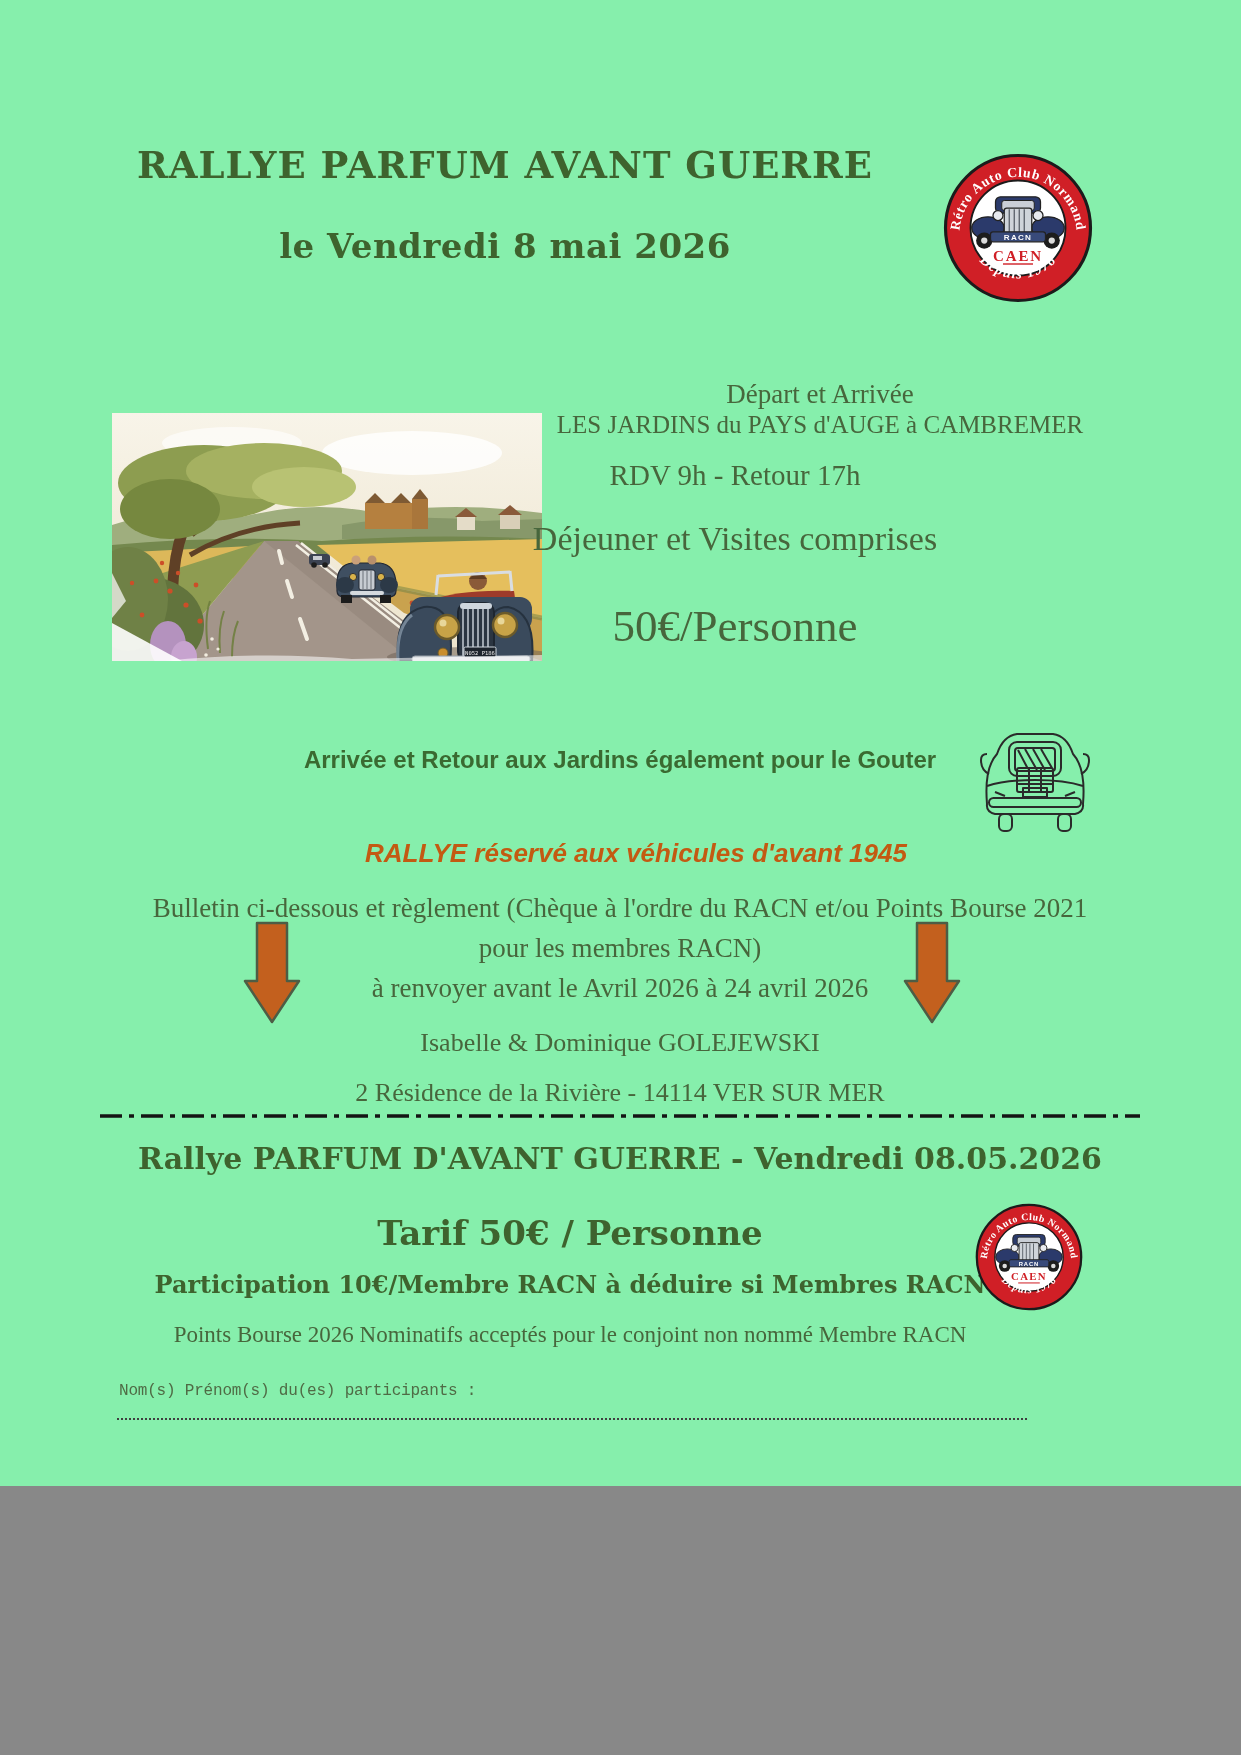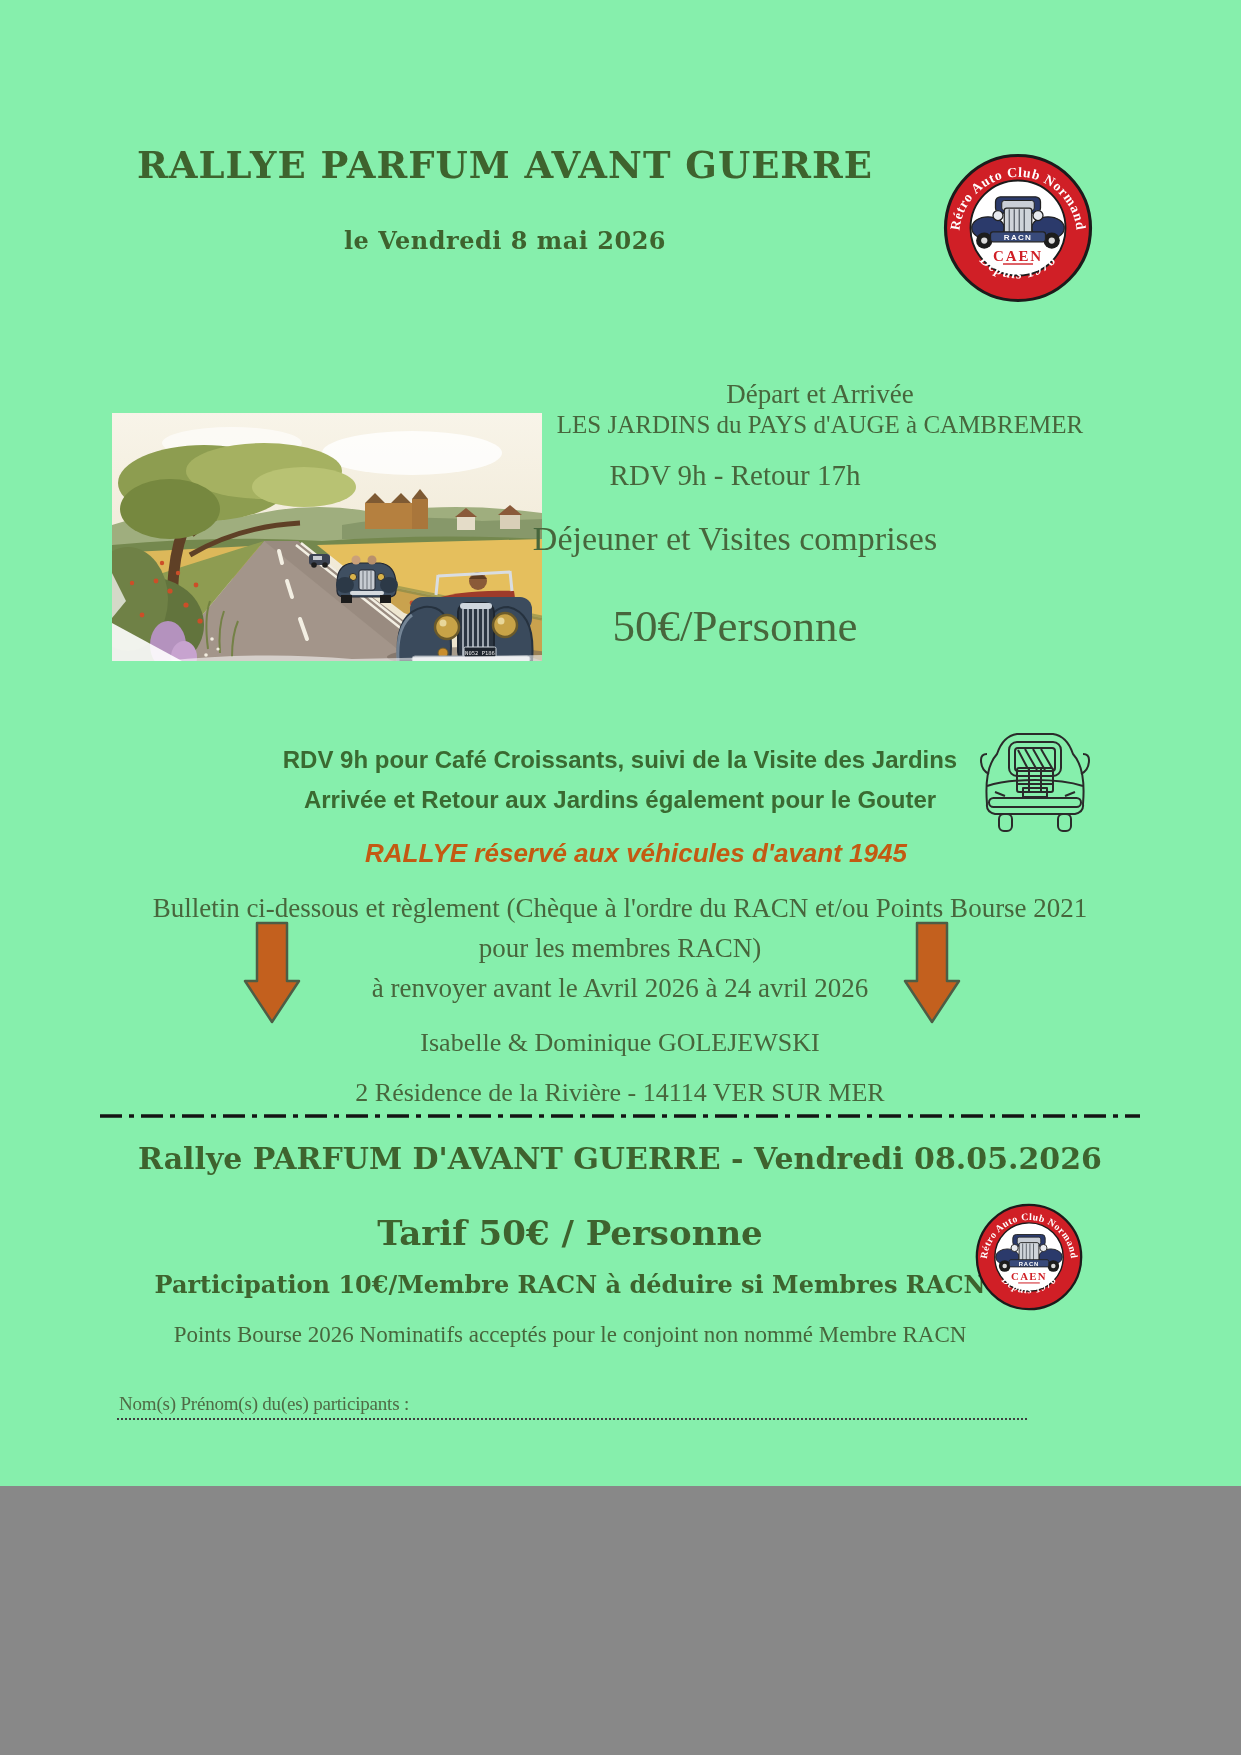--- a/index.html
+++ b/index.html
@@ -3,31 +3,31 @@
 <meta charset="utf-8">
 <style>
   html,body{margin:0;padding:0;background:#888;}
   .page{position:relative;width:1241px;height:1486px;background:#86efac;margin:0 auto;overflow:hidden;
         font-family:"Liberation Serif",serif;}
   .abs{position:absolute;}
   .ctr{text-align:center;}
 
   
   .title{font-family:"DejaVu Serif",serif;font-weight:bold;color:#3e632e;font-size:37px;letter-spacing:1px;}
-  .date{font-family:"DejaVu Serif",serif;font-weight:bold;color:#3e632e;font-size:24px;letter-spacing:0.5px;}
+  .date{font-family:"DejaVu Serif",serif;font-weight:bold;color:#3e632e;font-size:34px;letter-spacing:0.5px;}
   .intro{font-family:"Liberation Serif",serif;color:#c35a12;font-size:25px;line-height:32px;}
   .gserif{font-family:"Liberation Serif",serif;color:#47663c;}
   .gsans{font-family:"Liberation Sans",sans-serif;font-weight:bold;color:#3a6a31;}
   .orange-it{font-family:"Liberation Sans",sans-serif;font-weight:bold;font-style:italic;color:#c35a12;font-size:26px;}
   .slab{font-family:"DejaVu Serif",serif;font-weight:bold;color:#3e632e;}
 
   
   .field-row{position:absolute;left:117px;width:910px;height:36px;border-bottom:2px dotted #3f3f3f;}
-  .field-label{position:absolute;left:2px;bottom:3px;font-family:Liberation Serif, serif;
-               color:#4f6b45;font-size:19px;letter-spacing:-0.2px;}
+  .field-label{position:absolute;left:2px;bottom:18px;font-family:Liberation Mono, monospace;
+               color:#4f6b45;font-size:16px;letter-spacing:-0.2px;}
 
   
   .down-arrow{position:absolute;width:58px;height:104px;}
   .down-arrow svg{display:block;}
 </style>
 </head>
 <body>
 
 <div class="page">
 
@@ -216,21 +216,20 @@
       <path d="M0,205 L0,160 L14,188 Z" fill="#ffffff" opacity="0.7"></path>
       <path d="M52,248 Q150,238 240,246 L430,242 L430,248 Z" fill="#ffffff" opacity="0.55"></path>
     </svg>
   </div>
 
   <div class="abs ctr gserif" style="left:435px;top:520px;width:600px;font-size:34px;">Déjeuner et Visites comprises</div>
 
   <div class="abs ctr gserif" style="left:435px;top:600px;width:600px;font-size:45px;">50€/Personne</div>
 
   <div class="abs ctr gsans" style="left:100px;top:740px;width:1040px;font-size:24px;line-height:40px;">
-    <div>RDV 9h pour Café Croissants, suivi de la Visite des Jardins</div>
     <div>Arrivée et Retour aux Jardins également pour le Gouter</div>
   </div>
 
   <div class="abs" style="left:965px;top:708px;width:140px;height:132px;">
     <svg viewBox="0 0 140 132" width="140" height="132">
       <g fill="none" stroke="#2a2a2a" stroke-width="2" stroke-linejoin="round">
         <path d="M22,96 Q19,60 32,46 Q38,28 52,26 L88,26 Q102,28 108,46 Q121,60 118,96 Q119,104 110,106 L30,106 Q21,104 22,96 Z"></path>
         <rect x="44" y="34" width="52" height="34" rx="8"></rect>
         <rect x="50" y="40" width="40" height="23" rx="3"></rect>
         <path d="M53,42 L63,61 M60,41 L72,62 M68,41 L80,62 M76,41 L87,60"></path>

